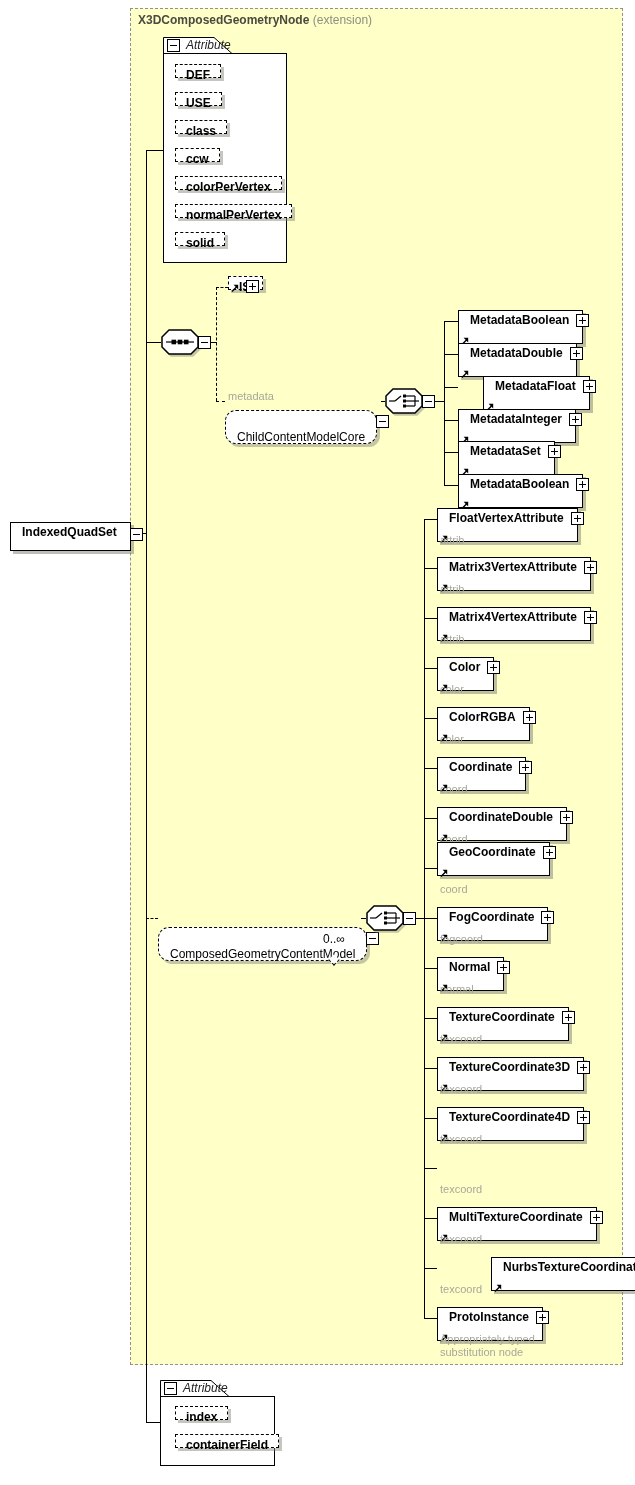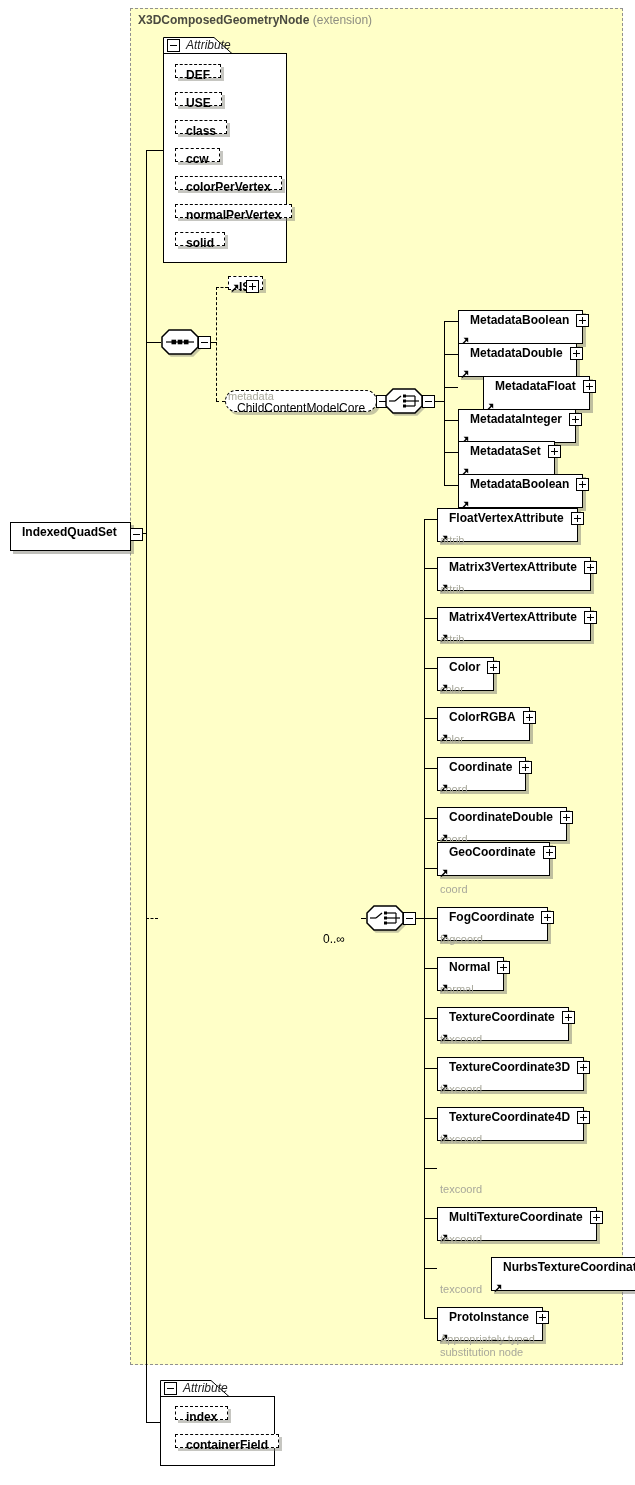--- a/index.html
+++ b/index.html
@@ -13,21 +13,21 @@
   .ebox{position:absolute;height:34px;box-sizing:border-box;background:#fff;border:1.5px solid #000;
         box-shadow:3px 3px 0 rgba(128,128,118,.5);font-weight:bold;line-height:18px;
         padding:0 13px 0 11px;white-space:nowrap;}
   
   .abox{position:absolute;height:14px;box-sizing:border-box;background:#fff;border:1px dashed #000;
         box-shadow:3px 3px 0 rgba(128,128,118,.45);font-weight:bold;line-height:20px;
         padding:0 10px;white-space:nowrap;}
   
   .sbox{position:absolute;height:22px;box-sizing:border-box;background:#fff;border:1px dashed #000;
         border-radius:11px;box-shadow:3px 3px 0 rgba(128,128,118,.45);line-height:20px;
-        padding:7px 11px;white-space:nowrap;}
+        padding:16px 11px;white-space:nowrap;margin-top:20px;}
   
   .wbody{position:absolute;background:#fff;border:1px solid #000;box-sizing:border-box;}
   .tab{position:absolute;}
   .tab svg{display:block;}
   .tablabel{position:absolute;left:23px;top:1px;font-style:italic;color:#222;white-space:nowrap;}
   
   .pm{position:absolute;width:13px;height:13px;background:#fff;border:1px solid #000;box-sizing:border-box;}
   .pm::before{content:"";position:absolute;left:2px;right:2px;top:5px;height:1px;background:#000;}
   .pm.plus::after{content:"";position:absolute;top:2px;bottom:2px;left:5px;width:1px;background:#000;}
   .pm.att-r{right:-13px;top:4px;}
@@ -205,20 +205,25 @@
         </svg></span>
     <span>MetadataBoolean</span>
     <span class="pm plus out-r"></span>
   </div>
 
   <div class="ebox" style="left:10px;top:522px;height:29px;">
     <span>IndexedQuadSet</span>
     <span class="pm att-r" style="top:5px;"></span>
   </div>
 
+  <div class="sbox" style="left:158px;top:907px;">
+    <span>ComposedGeometryContentModel</span>
+    <span class="pm att-r"></span>
+    <span class="notch"></span>
+  </div>
   <div class="occ" style="left:323px;top:932px;">0..∞</div>
 
   <div class="oct" style="left:366px;top:905px;">
     <svg width="38" height="26" viewBox="0 0 38 26">
       <polygon points="8,1 30,1 37,8 37,18 30,25 8,25 1,18 1,8" fill="#ffffff" stroke="#000000" stroke-width="1.5"></polygon>
       <line x1="4" y1="13" x2="10" y2="13" stroke="#000" stroke-width="1.2"></line>
       <line x1="10" y1="13" x2="16" y2="8" stroke="#000" stroke-width="1.2"></line>
       <rect x="18" y="6.5" width="3" height="3" fill="#000"></rect>
         <line x1="21" y1="8" x2="30" y2="8" stroke="#000" stroke-width="1.2"></line>
       <rect x="18" y="11.5" width="3" height="3" fill="#000"></rect>

